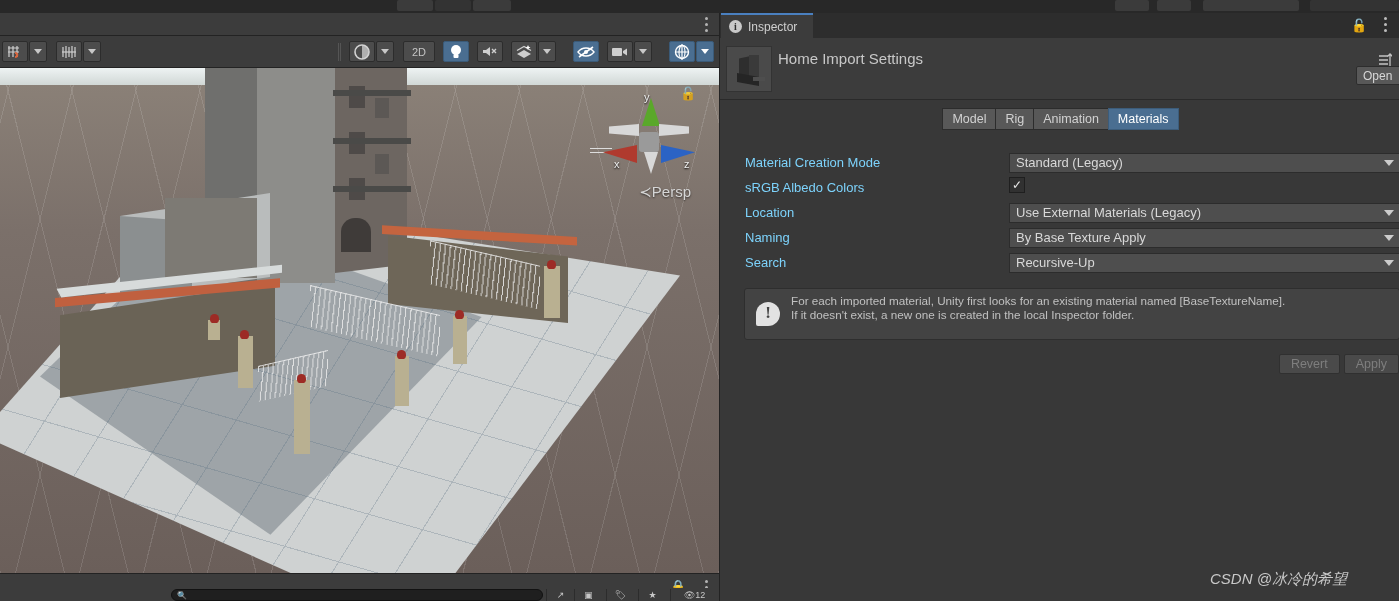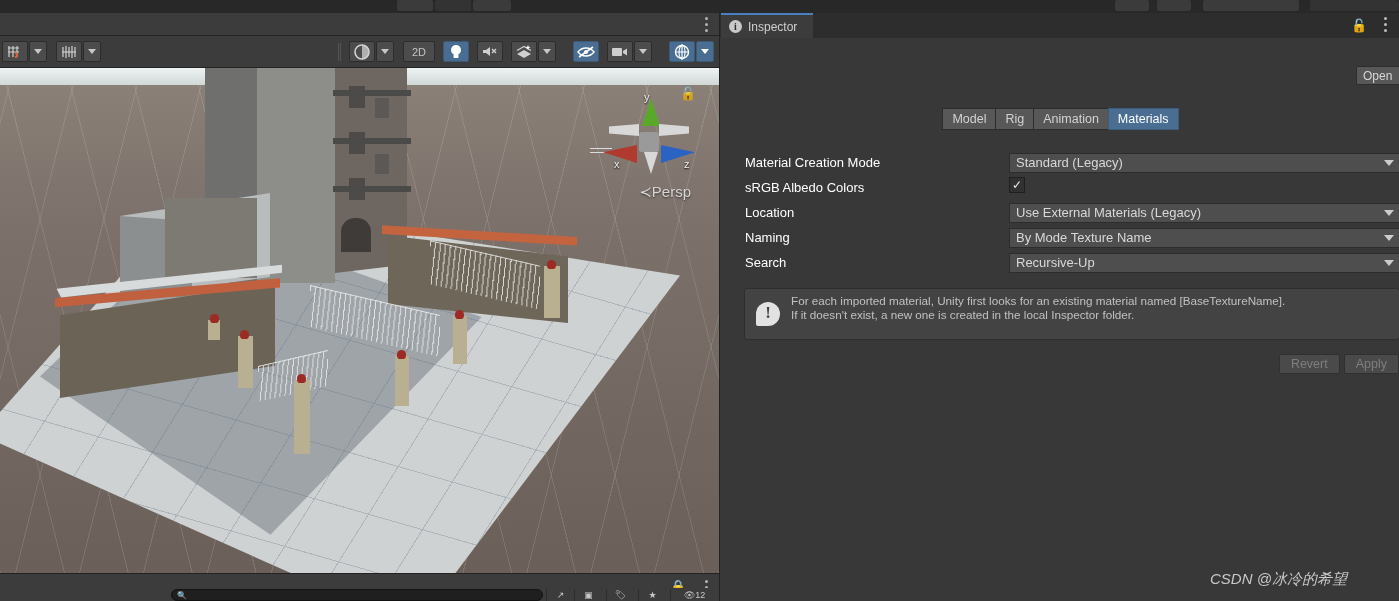--- a/index.html
+++ b/index.html
@@ -153,21 +153,21 @@
 
   .tabrow{ position:absolute; left:0; top:87px; width:680px; height:38px;
      display:flex; align-items:center; justify-content:center; }
   .mtab{ height:22px; background:#585858; border:1px solid #2c2c2c; color:#d2d2d2; font-size:12.5px;
      display:flex; align-items:center; padding:0 9px; margin-right:-1px; }
   .mtab.act{ background:#4a6e91; border-color:#3c5c7a; color:#fff; }
 
   
   .props{ position:absolute; left:0; top:137px; width:680px; }
   .prow{ position:relative; height:25px; display:flex; align-items:center; }
-  .plabel{ width:289px; padding-left:25px; color:#ffffff; font-size:13px; }
+  .plabel{ width:289px; padding-left:25px; color:#7dd3fc; font-size:13px; }
   .pfield{ position:absolute; left:289px; width:391px; height:20px; background:#4e4e4e;
      border:1px solid #2c2c2c; color:#d8d8d8; font-size:13px; display:flex; align-items:center;
      padding-left:6px; }
   .pfield .dd{ position:absolute; right:5px; top:6px; width:0;height:0;
      border-left:5px solid transparent;border-right:5px solid transparent;border-top:6px solid #cccccc; }
   .chk{ position:absolute; left:289px; top:2px; width:16px; height:16px; background:#313131;
      border:1px solid #1f1f1f; color:#e6e6e6; font-size:12px;
      display:flex; align-items:center; justify-content:center; }
 
   .helpbox{ position:absolute; left:24px; top:275px; width:656px; height:52px; background:#434343;
@@ -416,20 +416,35 @@
         <span class="lbl">Inspector</span>
       </div>
       <div class="insp-lock">🔓</div>
       <div class="insp-kebab">
           <i></i>
           <i></i>
           <i></i>
         </div>
     </div>
 
+    <div class="insp-head">
+      <div class="thumb">
+        <div class="m1"></div>
+          <div class="m2"></div>
+          <div class="m3"></div>
+          <div class="m4"></div>
+      </div>
+      <div class="insp-title">Home Import Settings</div>
+      <div class="preset-ico">
+        <svg width="14" height="14" viewBox="0 0 14 14">
+          <path d="M1 3h9M1 7h9M1 11h9" stroke="#c2c2c2" stroke-width="1.4"></path>
+          <path d="M12 1v12M9.5 3.5L12 1l2.5 2.5" stroke="#c2c2c2" stroke-width="1.3" fill="none"></path>
+        </svg>
+      </div>
+    </div>
 
     <div class="tabrow">
       <div class="mtab">
           <span>Model</span>
         </div>
       <div class="mtab">
           <span>Rig</span>
         </div>
       <div class="mtab">
           <span>Animation</span>
@@ -460,21 +475,21 @@
         <div class="plabel">Location</div>
         <div class="pfield">
           <span>Use External Materials (Legacy)</span>
           <span class="dd"></span>
         </div>
       </div>
 
       <div class="prow">
         <div class="plabel">Naming</div>
         <div class="pfield">
-          <span>By Mode Texture Name</span>
+          <span>By Base Texture Apply</span>
           <span class="dd"></span>
         </div>
       </div>
 
       <div class="prow">
         <div class="plabel">Search</div>
         <div class="pfield">
           <span>Recursive-Up</span>
           <span class="dd"></span>
         </div>

